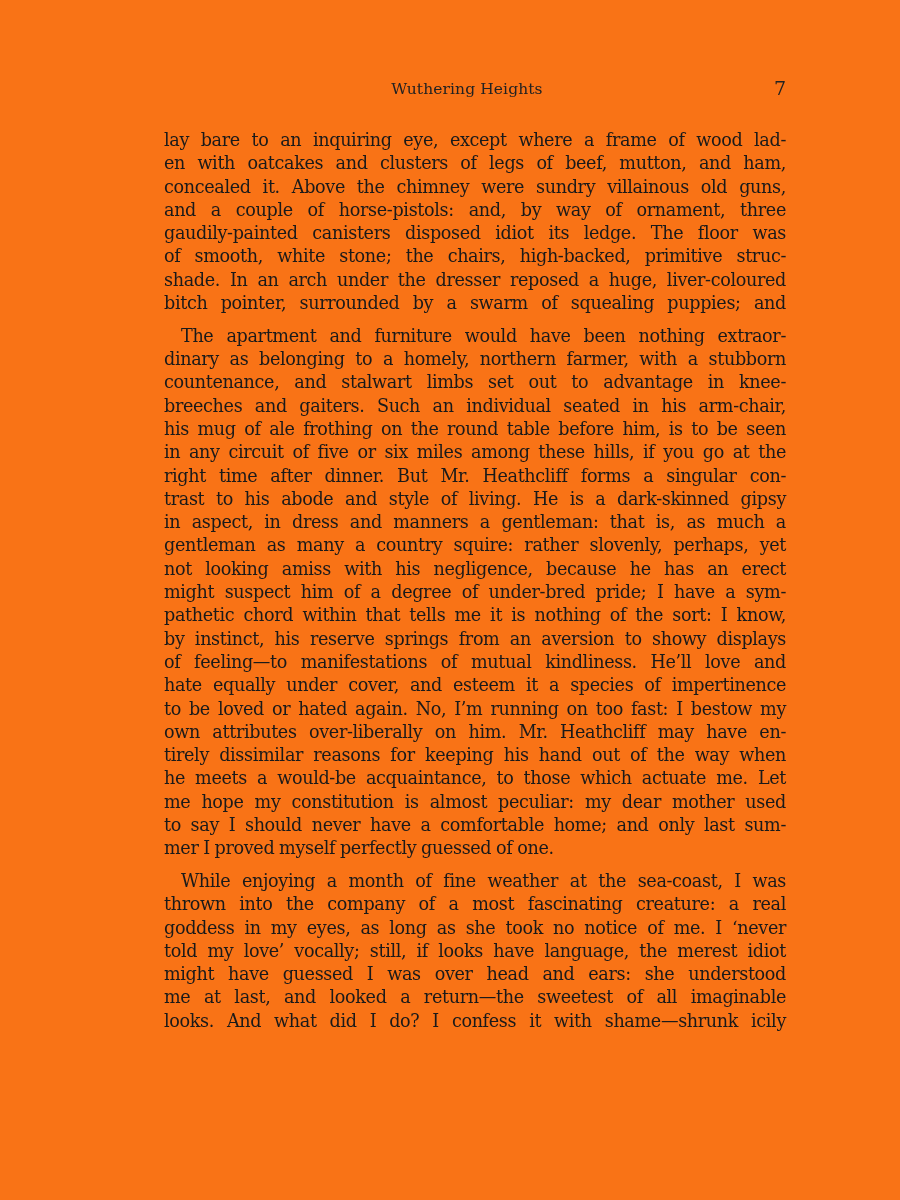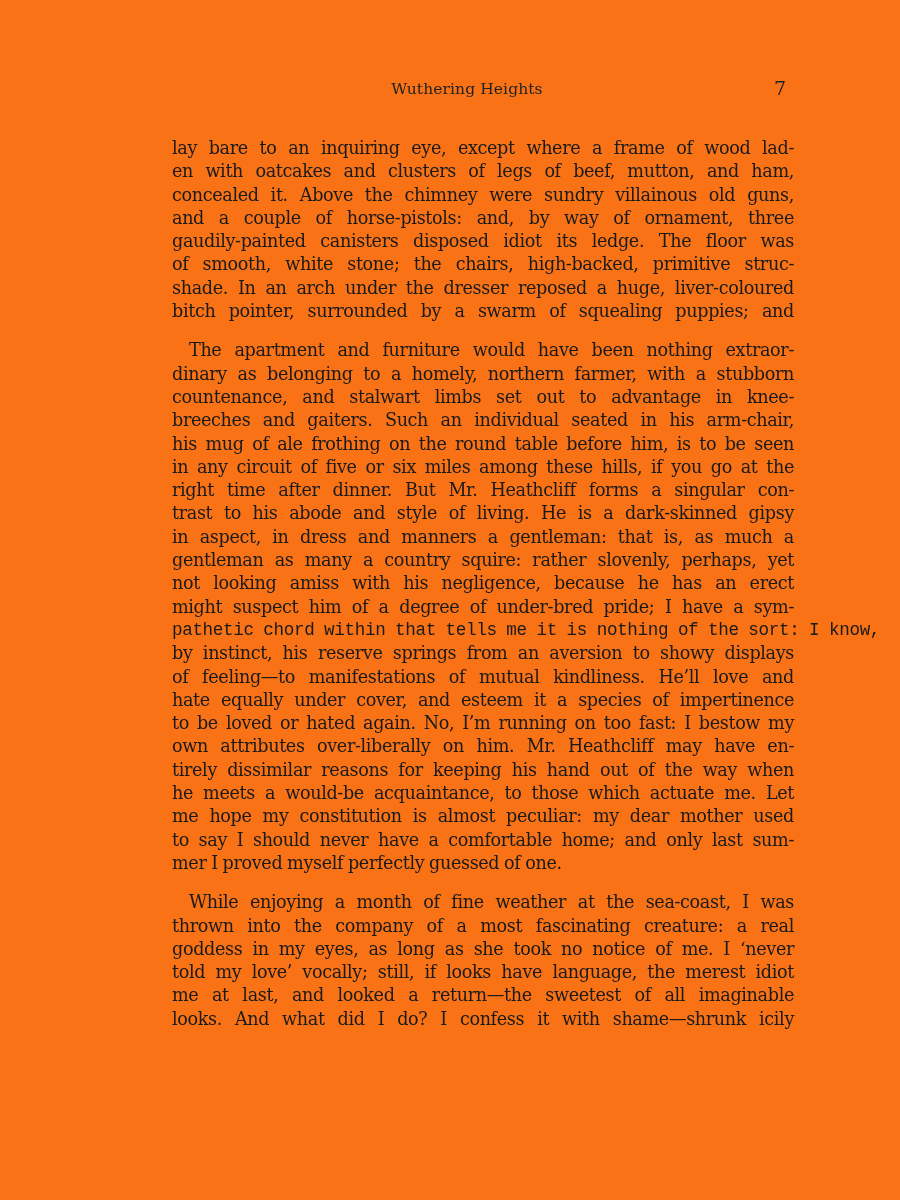--- a/index.html
+++ b/index.html
@@ -50,21 +50,21 @@
       color: #222;
       line-height: 22px;
     }
     .body-text {
       position: absolute;
       left: 156px;
       top: 121px;
       width: 622px;
     }
     .para {
-      margin: 16px;
+      margin: 8px;
     }
     .para + .para {
       margin-top: 9.4px;
     }
     .line {
       display: block;
       height: 23.3px;
       line-height: 23.3px;
       font-size: 17.6px;
       text-align: justify;
@@ -110,36 +110,37 @@
       <span class="line" style="white-space: nowrap; display: block; width: 622px;">countenance, and stalwart limbs set out to advantage in knee-</span>
       <span class="line" style="white-space: nowrap; display: block; width: 622px;">breeches and gaiters. Such an individual seated in his arm-chair,</span>
       <span class="line" style="white-space: nowrap; display: block; width: 622px;">his mug of ale frothing on the round table before him, is to be seen</span>
       <span class="line" style="white-space: nowrap; display: block; width: 622px;">in any circuit of five or six miles among these hills, if you go at the</span>
       <span class="line" style="white-space: nowrap; display: block; width: 622px;">right time after dinner. But Mr. Heathcliff forms a singular con-</span>
       <span class="line" style="white-space: nowrap; display: block; width: 622px;">trast to his abode and style of living. He is a dark-skinned gipsy</span>
       <span class="line" style="white-space: nowrap; display: block; width: 622px;">in aspect, in dress and manners a gentleman: that is, as much a</span>
       <span class="line" style="white-space: nowrap; display: block; width: 622px;">gentleman as many a country squire: rather slovenly, perhaps, yet</span>
       <span class="line" style="white-space: nowrap; display: block; width: 622px;">not looking amiss with his negligence, because he has an erect</span>
       <span class="line" style="white-space: nowrap; display: block; width: 622px;">might suspect him of a degree of under-bred pride; I have a sym-</span>
-      <span class="line" style="white-space: nowrap; display: block; width: 622px; font-family: Liberation Mono, monospace;">pathetic chord within that tells me it is nothing of the sort: I know,</span>
+      <span class="line" style="white-space: nowrap; display: block; width: 622px;">pathetic chord within that tells me it is nothing of the sort: I know,</span>
       <span class="line" style="white-space: nowrap; display: block; width: 622px;">by instinct, his reserve springs from an aversion to showy displays</span>
       <span class="line" style="white-space: nowrap; display: block; width: 622px;">of feeling—to manifestations of mutual kindliness. He’ll love and</span>
       <span class="line" style="white-space: nowrap; display: block; width: 622px;">hate equally under cover, and esteem it a species of impertinence</span>
       <span class="line" style="white-space: nowrap; display: block; width: 622px;">to be loved or hated again. No, I’m running on too fast: I bestow my</span>
       <span class="line" style="white-space: nowrap; display: block; width: 622px;">own attributes over-liberally on him. Mr. Heathcliff may have en-</span>
       <span class="line" style="white-space: nowrap; display: block; width: 622px;">tirely dissimilar reasons for keeping his hand out of the way when</span>
       <span class="line" style="white-space: nowrap; display: block; width: 622px;">he meets a would-be acquaintance, to those which actuate me. Let</span>
       <span class="line" style="white-space: nowrap; display: block; width: 622px;">me hope my constitution is almost peculiar: my dear mother used</span>
       <span class="line" style="white-space: nowrap; display: block; width: 622px;">to say I should never have a comfortable home; and only last sum-</span>
       <span class="line last" style="white-space: nowrap; display: block; width: 622px;">mer I proved myself perfectly guessed of one.</span>
     </p>
 
     <p class="para">
       <span class="line indent" style="white-space: nowrap; display: block; width: 622px;">While enjoying a month of fine weather at the sea-coast, I was</span>
       <span class="line" style="white-space: nowrap; display: block; width: 622px;">thrown into the company of a most fascinating creature: a real</span>
       <span class="line" style="white-space: nowrap; display: block; width: 622px;">goddess in my eyes, as long as she took no notice of me. I ‘never</span>
       <span class="line" style="white-space: nowrap; display: block; width: 622px;">told my love’ vocally; still, if looks have language, the merest idiot</span>
+      <span class="line" style="white-space: nowrap; display: block; width: 622px;">might have guessed I was over head and ears: she understood</span>
       <span class="line" style="white-space: nowrap; display: block; width: 622px;">me at last, and looked a return—the sweetest of all imaginable</span>
       <span class="line" style="white-space: nowrap; display: block; width: 622px;">looks. And what did I do? I confess it with shame—shrunk icily</span>
     </p>
 
   </div>
 </div>
 
 </body></html>

